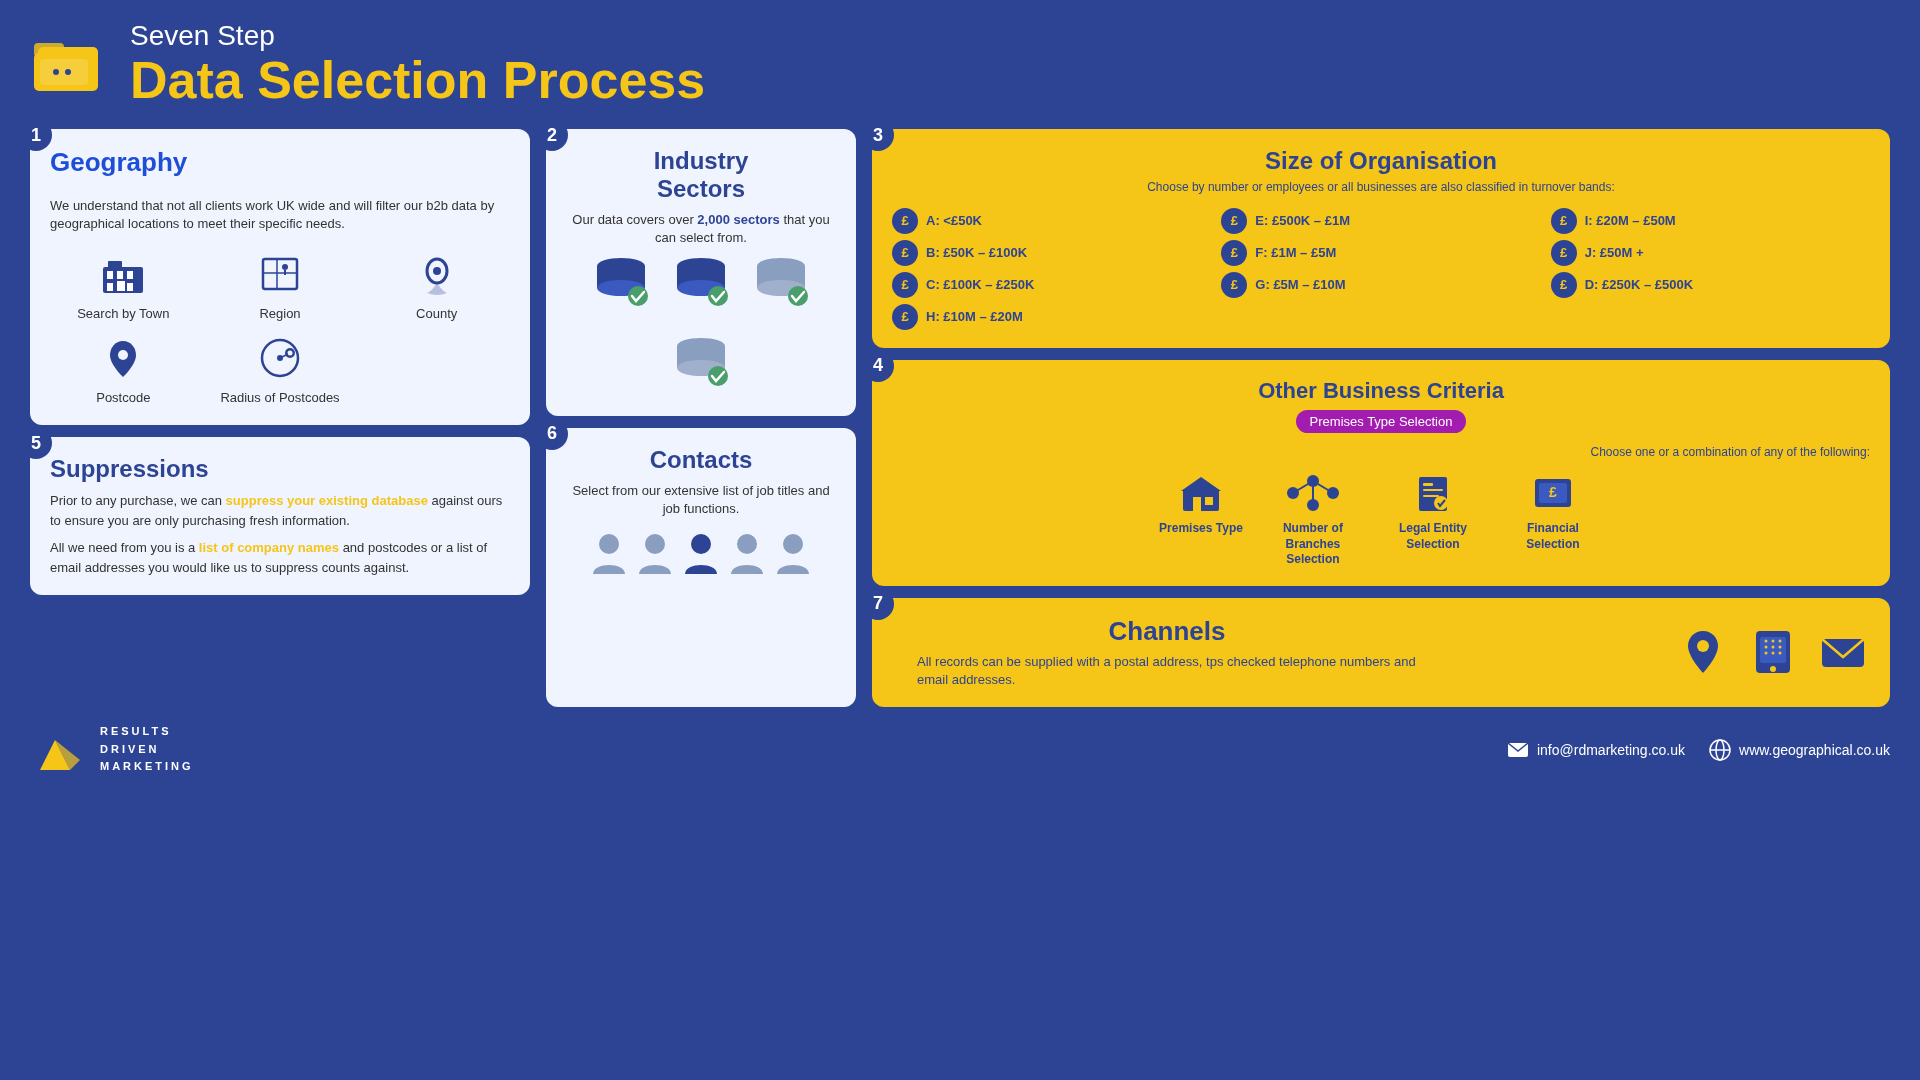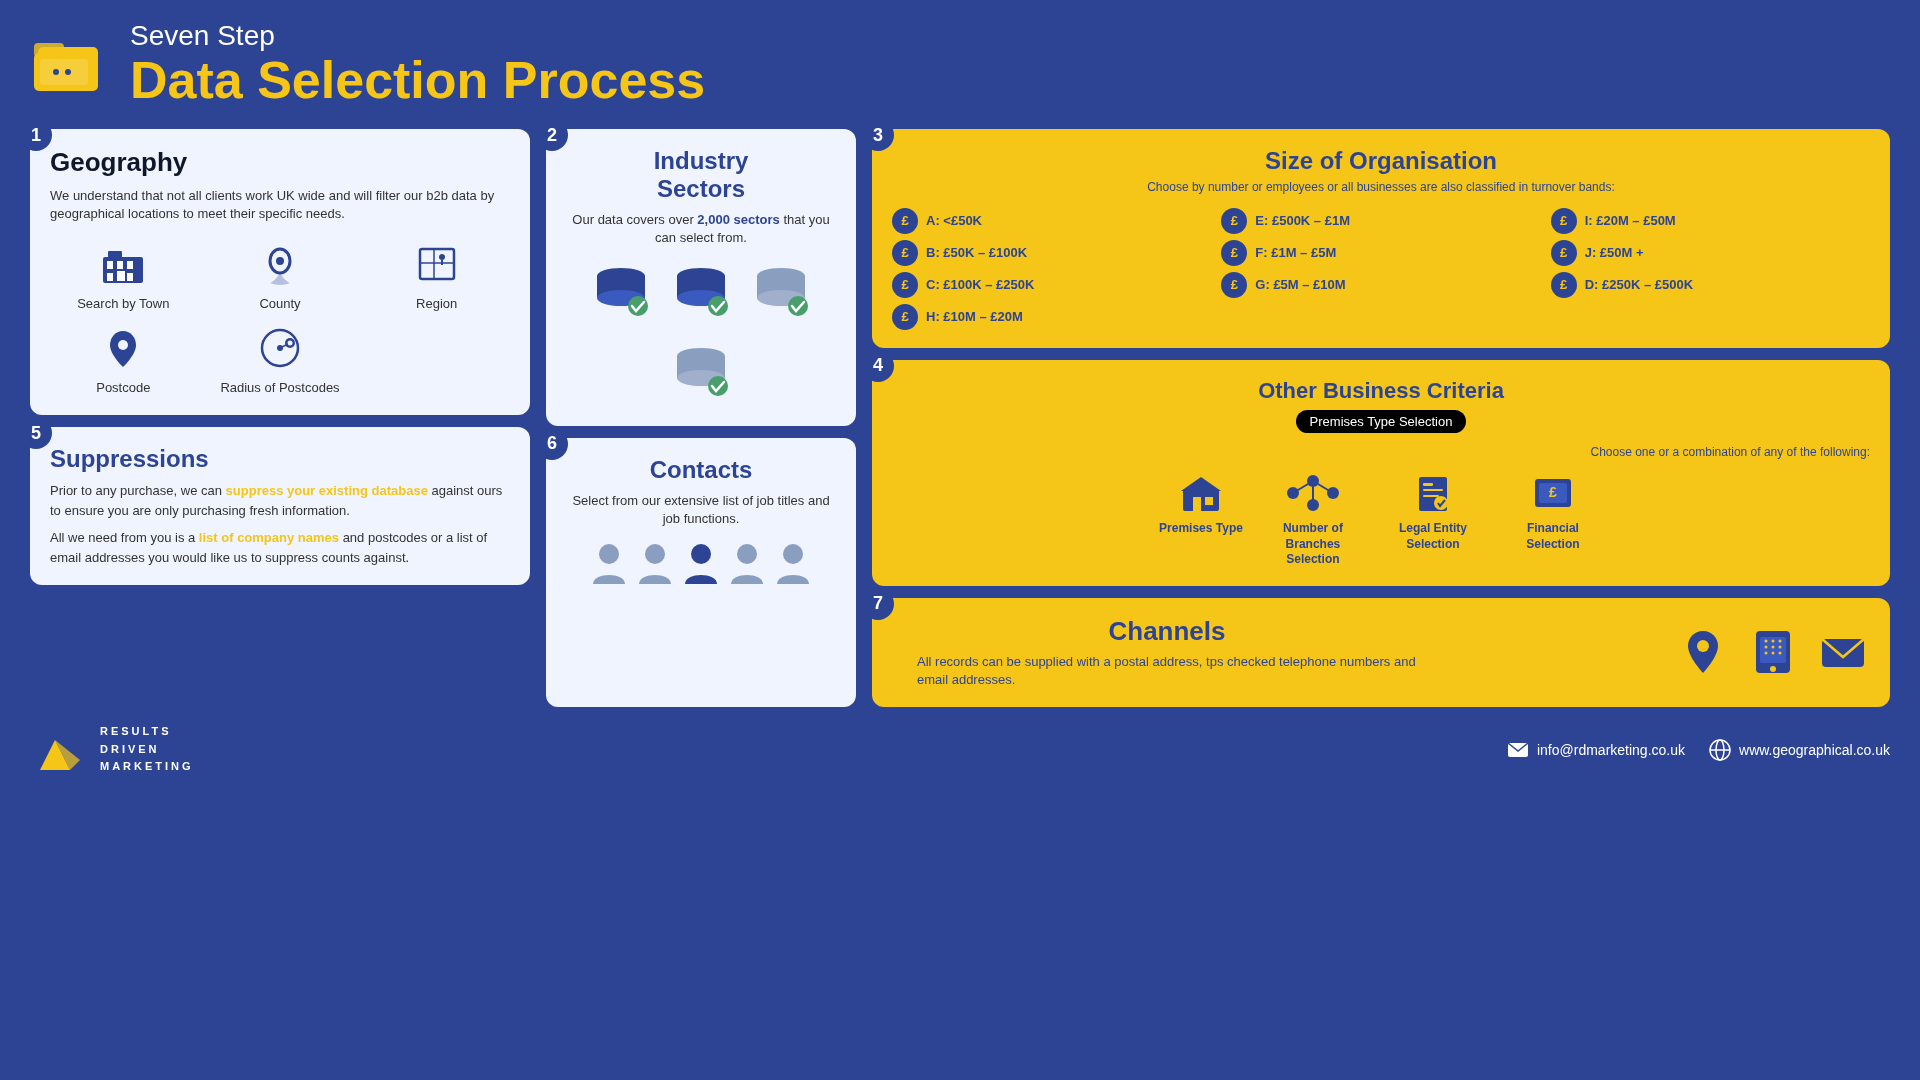--- a/index.html
+++ b/index.html
@@ -103,24 +103,24 @@
       color: #fff;
       font-size: 18px;
       font-weight: bold;
       display: flex;
       align-items: center;
       justify-content: center;
     }
 
     
     .card-geo h3 {
-      color: #0f172a;
+      color: #1d4ed8;
       font-size: 26px;
       font-weight: bold;
-      margin-bottom: 9px;
+      margin-bottom: 19px;
     }
     .card-geo p {
       color: #333;
       font-size: 13px;
       margin-bottom: 14px;
       line-height: 1.4;
     }
     .geo-grid {
       display: grid;
       grid-template-columns: repeat(3, 1fr);
@@ -155,21 +155,21 @@
       font-size: 24px;
       font-weight: bold;
       text-align: center;
       margin-bottom: 8px;
     }
     .card-industry p {
       color: #333;
       font-size: 13px;
       text-align: center;
       line-height: 1.4;
-      margin-bottom: 10px;
+      margin-bottom: 0;
     }
     .card-industry p strong {
       color: #2d4494;
     }
     .db-icons {
       display: flex;
       justify-content: center;
       gap: 10px;
       flex-wrap: wrap;
     }
@@ -235,21 +235,21 @@
       align-items: center;
       justify-content: center;
       flex-shrink: 0;
     }
     .turnover-item span {
       color: #2d4494;
       font-size: 13px;
       font-weight: bold;
     }
     .premises-badge {
-      background-color: #000000;
+      background-color: #a21caf;
       color: #fff;
       border-radius: 20px;
       padding: 4px 14px;
       font-size: 13px;
       display: inline-block;
       margin: 0 auto 6px;
     }
     .other-subtitle {
       color: #2d4494;
       font-size: 12px;
@@ -370,39 +370,39 @@
                 <rect x="19" y="32" width="8" height="10" fill="#fff"></rect>
                 <rect x="29" y="34" width="6" height="8" fill="#fff"></rect>
               </svg>
             </div>
             <span>Search by Town</span>
           </div>
 
           <div class="geo-item">
             <div class="icon-wrap">
               <svg width="50" height="50" viewBox="0 0 50 50">
-                <ellipse cx="25" cy="22" rx="10" ry="12" fill="none" stroke="#2d4494" stroke-width="3"></ellipse>
-                <circle cx="25" cy="22" r="4" fill="#2d4494"></circle>
-                <path d="M25 34 Q20 42 15 44 Q25 48 35 44 Q30 42 25 34Z" fill="#2d4494" opacity="0.3"></path>
-              </svg>
-            </div>
-            <span>County</span>
-          </div>
-
-          <div class="geo-item">
-            <div class="icon-wrap">
-              <svg width="50" height="50" viewBox="0 0 50 50">
                 <rect x="8" y="10" width="34" height="30" rx="2" fill="none" stroke="#2d4494" stroke-width="2.5"></rect>
                 <path d="M8 24 L42 24" stroke="#2d4494" stroke-width="1.5"></path>
                 <path d="M22 10 L22 40" stroke="#2d4494" stroke-width="1.5"></path>
                 <circle cx="30" cy="18" r="3" fill="#2d4494"></circle>
                 <path d="M30 21 L30 26" stroke="#2d4494" stroke-width="2"></path>
               </svg>
             </div>
             <span>Region</span>
+          </div>
+
+          <div class="geo-item">
+            <div class="icon-wrap">
+              <svg width="50" height="50" viewBox="0 0 50 50">
+                <ellipse cx="25" cy="22" rx="10" ry="12" fill="none" stroke="#2d4494" stroke-width="3"></ellipse>
+                <circle cx="25" cy="22" r="4" fill="#2d4494"></circle>
+                <path d="M25 34 Q20 42 15 44 Q25 48 35 44 Q30 42 25 34Z" fill="#2d4494" opacity="0.3"></path>
+              </svg>
+            </div>
+            <span>County</span>
           </div>
 
           <div class="geo-item">
             <div class="icon-wrap">
               <svg width="50" height="50" viewBox="0 0 50 50">
                 <path d="M25 8 C17 8 12 15 12 22 C12 32 25 44 25 44 C25 44 38 32 38 22 C38 15 33 8 25 8Z" fill="#2d4494"></path>
                 <circle cx="25" cy="22" r="5" fill="#f0f4ff"></circle>
               </svg>
             </div>
             <span>Postcode</span>

